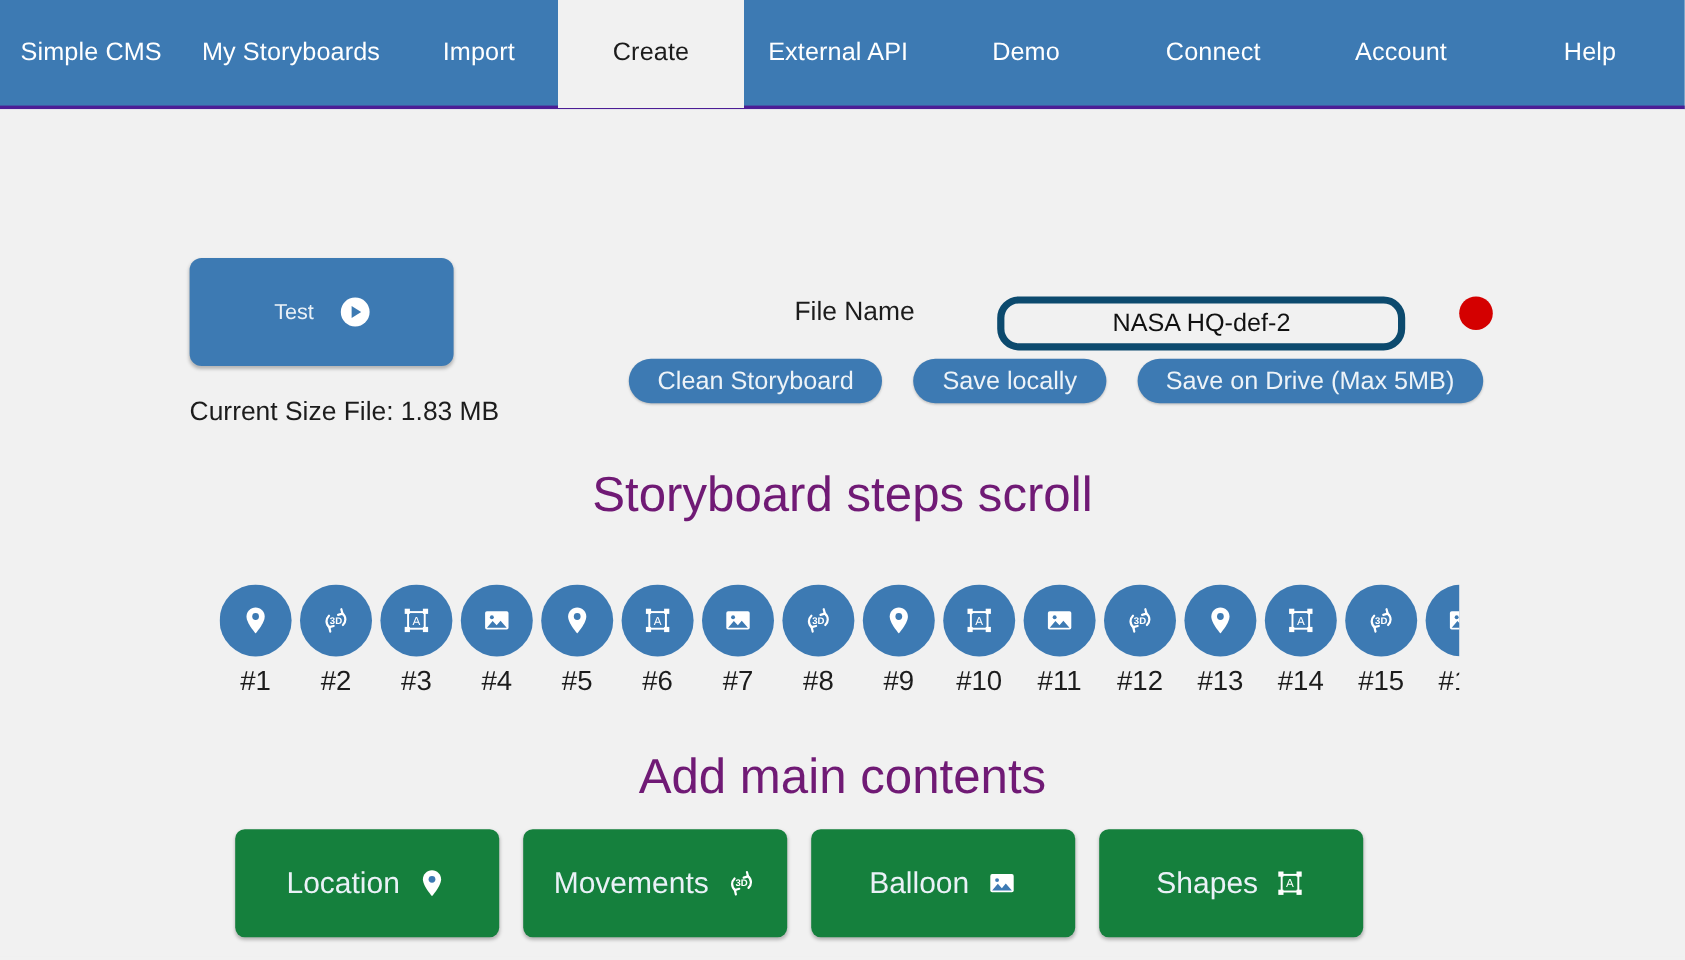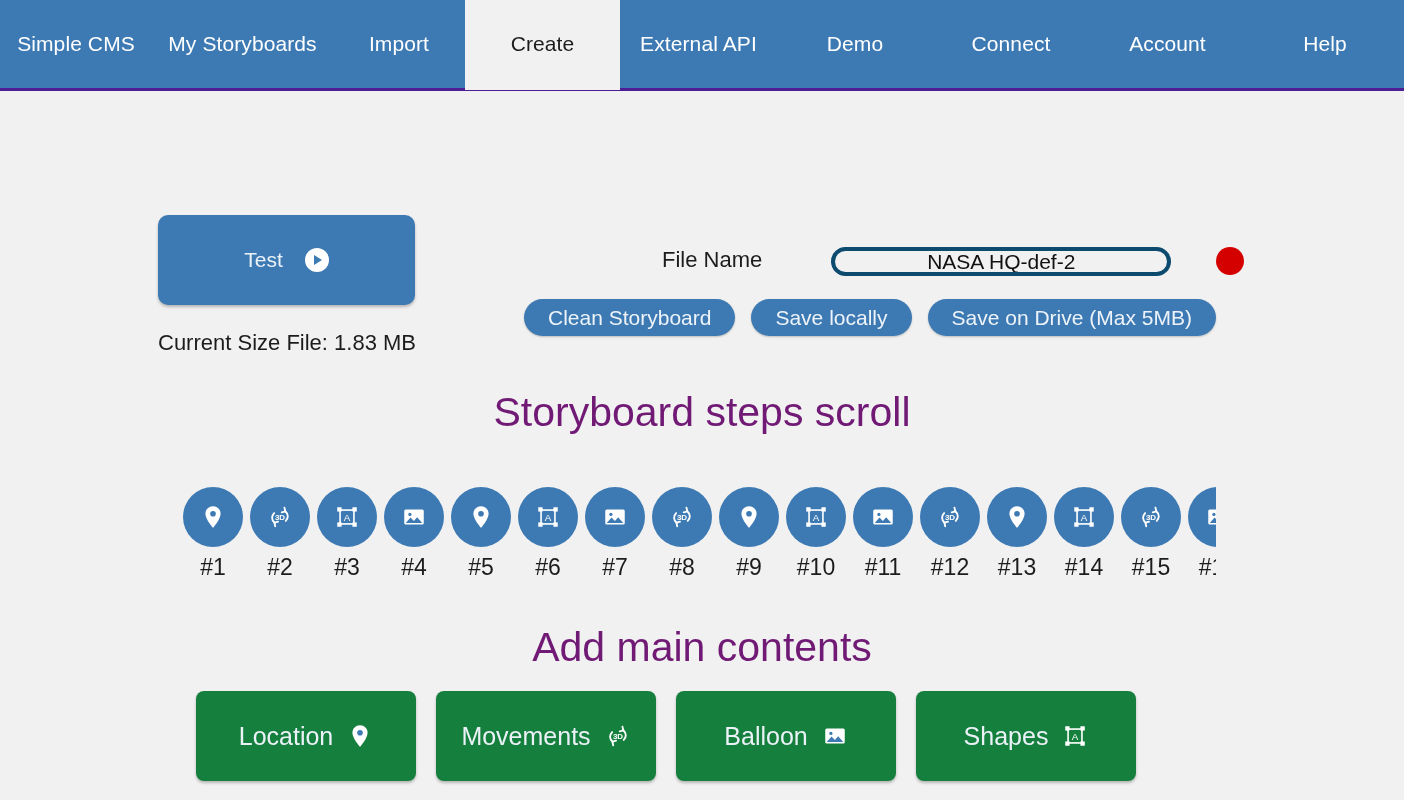--- a/index.html
+++ b/index.html
@@ -37,26 +37,26 @@
   
   .page { position: relative; width: 1404px; height: 706px; background: #f1f1f1; }
 
   
   .test-block {
     position: absolute; left: 158px; top: 124px;
     width: 220px;
     text-align: center;
   }
   .test-btn {
-    width: 257px; height: 90px;
+    width: 220px; height: 90px;
     background: #3d7ab3;
     border: none; border-radius: 10px;
     color: #eaf1f7;
     font-family: "Liberation Sans", sans-serif;
-    font-size: 21px;
+    font-size: 18px;
     display: flex; align-items: center; justify-content: center;
     gap: 22px;
     cursor: pointer;
     box-shadow: 0 2px 3px rgba(0,0,0,0.25);
   }
   .play-icon {
     width: 24px; height: 24px; border-radius: 50%;
     background: #ffffff;
     display: inline-flex; align-items: center; justify-content: center;
   }
@@ -76,41 +76,41 @@
   }
 
   
   .filename-row {
     position: absolute; left: 662px; top: 156px;
     display: flex; align-items: flex-start; gap: 15px;
   }
   .filename-label { font-size: 22px; color: #1c1c1c; }
   .filename-input {
     margin-left: 54px;
-    width: 340px; height: 29px;
-    border: 4px solid #0c4a6e;
+    width: 340px; height: 45px;
+    border: 6px solid #0c4a6e;
     border-radius: 18px;
     background: #f1f1f1;
     text-align: center;
     font-family: "Liberation Sans", sans-serif;
     font-size: 21px;
     color: #111111;
     outline: none;
   }
   .status-dot {
     margin-left: 30px;
     width: 28px; height: 28px;
     border-radius: 50%;
     background: #d40000;
   }
 
   
   .save-row {
     position: absolute; left: 524px; top: 208px;
-    display: flex; align-items: center; gap: 16px;
+    display: flex; align-items: center; gap: 26px;
   }
   .pill-btn {
     height: 37px;
     background: #3d7ab3;
     border: none; border-radius: 19px;
     color: #edf3f8;
     font-family: "Liberation Sans", sans-serif;
     font-size: 21px;
     padding: 0 24px;
     cursor: pointer;

